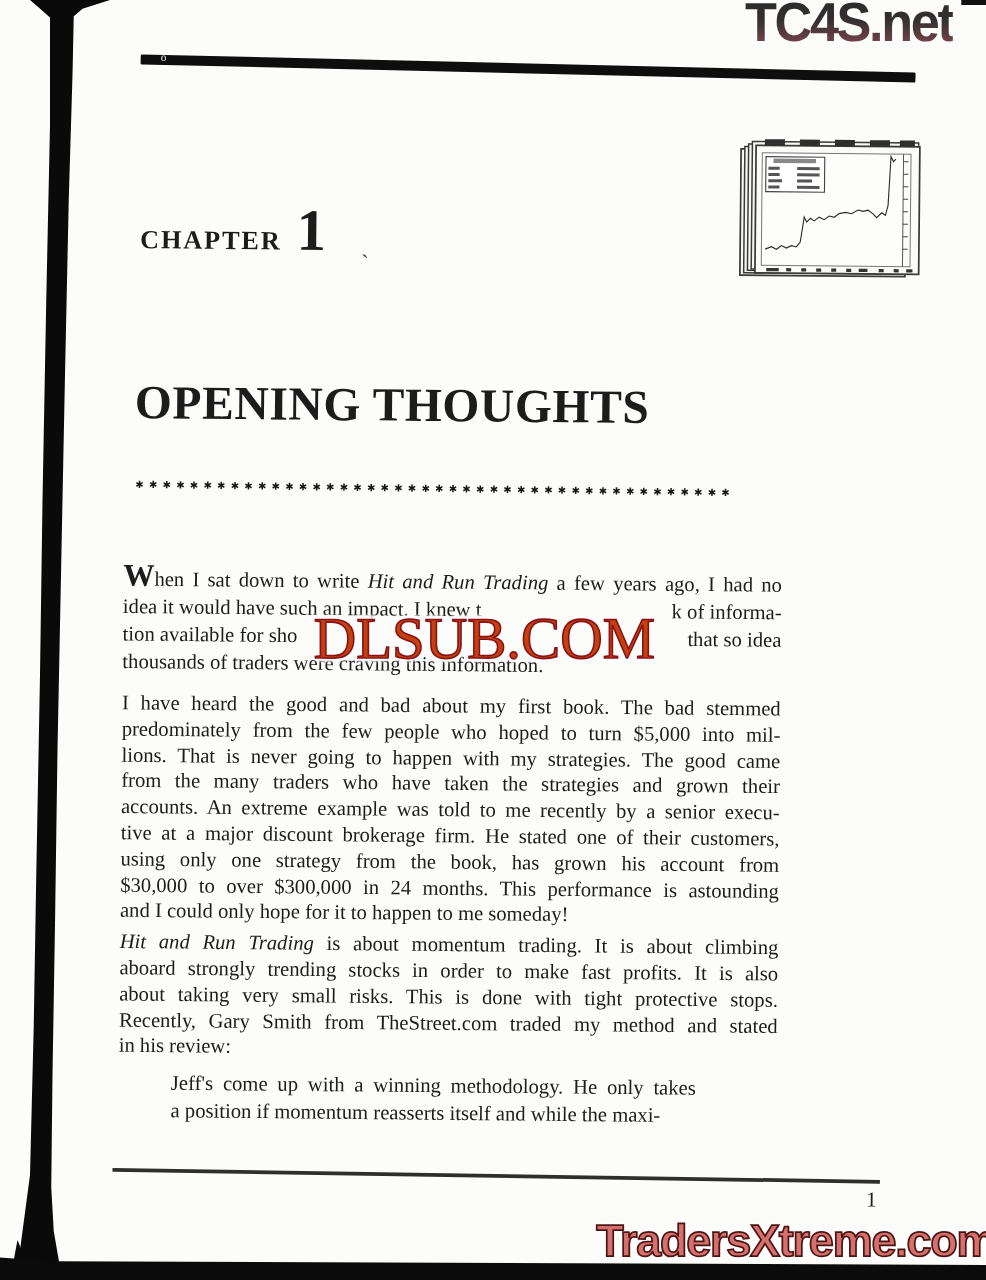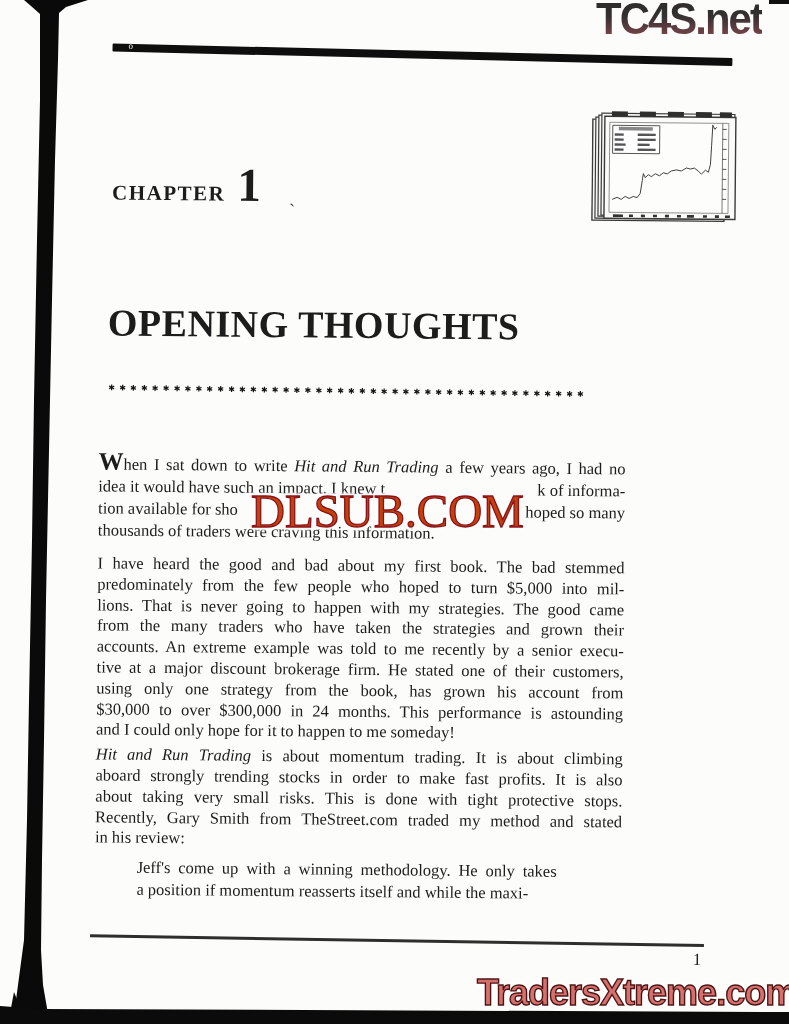--- a/index.html
+++ b/index.html
@@ -156,21 +156,21 @@
 
     <div class="body">
       <div class="p1">
         <div class="line jline"><span class="dropcap">W</span><span>hen I sat down to write </span><span class="it">Hit and Run Trading</span><span> a few years ago, I had no</span></div>
         <div class="line fline">
             <span>idea it would have such an impact. I knew t</span>
             <span>k of informa-</span>
           </div>
         <div class="line fline">
             <span>tion available for sho</span>
-            <span>hoped so many</span>
+            <span>that so idea</span>
           </div>
         <div class="line lline">thousands of traders were craving this information.</div>
       </div>
 
       <div class="p2">
         <div class="line jline">I have heard the good and bad about my first book. The bad stemmed</div>
         <div class="line jline">predominately from the few people who hoped to turn $5,000 into mil-</div>
         <div class="line jline">lions. That is never going to happen with my strategies. The good came</div>
         <div class="line jline">from the many traders who have taken the strategies and grown their</div>
         <div class="line jline">accounts. An extreme example was told to me recently by a senior execu-</div>

